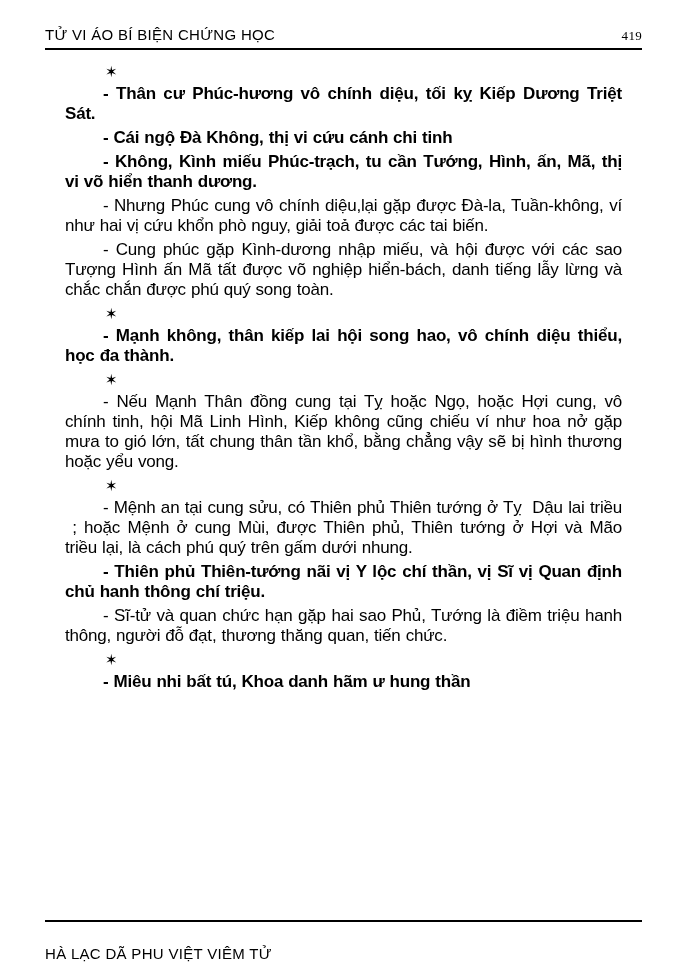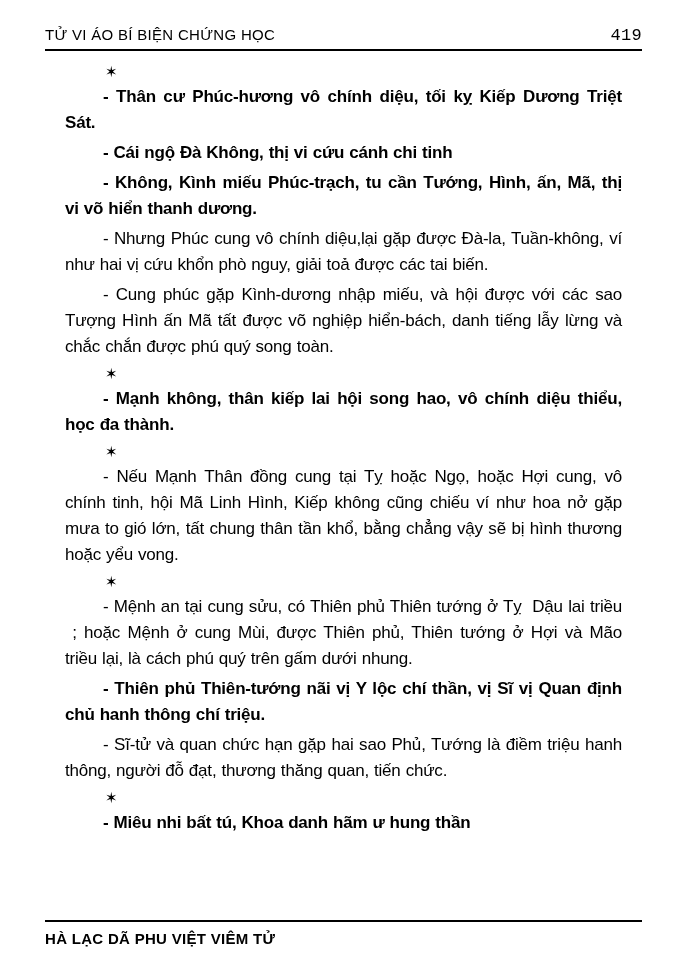--- a/index.html
+++ b/index.html
@@ -24,56 +24,55 @@
     right: 44px;
     display: flex;
     justify-content: space-between;
     align-items: baseline;
     font-size: 15px;
     letter-spacing: 0.3px;
     border-bottom: 2px solid #000;
     padding-bottom: 4px;
   }
   .page-header .page-number {
-    font-family: Liberation Mono, monospace;
-    font-size: 17px;
+    font-family: Liberation Serif, serif;
+    font-size: 13px;
   }
   .content {
     position: absolute;
     top: 60px;
     left: 65px;
     width: 557px;
   }
   .star-row {
     height: 20px;
     line-height: 20px;
     margin: 2px 0;
     padding-left: 40px;
     font-size: 15px;
   }
   .para {
     margin: 0 0 4px 0;
     font-size: 17px;
-    line-height: 26px;
+    line-height: 20px;
     text-align: justify;
     text-indent: 38px;
     letter-spacing: -0.2px;
     word-spacing: 0.5px;
   }
   .bold { font-weight: bold; }
   .page-footer {
     position: absolute;
     top: 920px;
     left: 45px;
     right: 44px;
     border-top: 2px solid #000;
-    padding-top: 8px;
+    padding-top: 23px;
     font-size: 15px;
     letter-spacing: 0.3px;
-    font-weight: bold;
   }
 </style>
 </head>
 <body>
 
 <div class="page">
 
   <div class="page-header">
     <span class="header-title">TỬ VI ÁO BÍ BIỆN CHỨNG HỌC</span>
     <span class="page-number">419</span>

